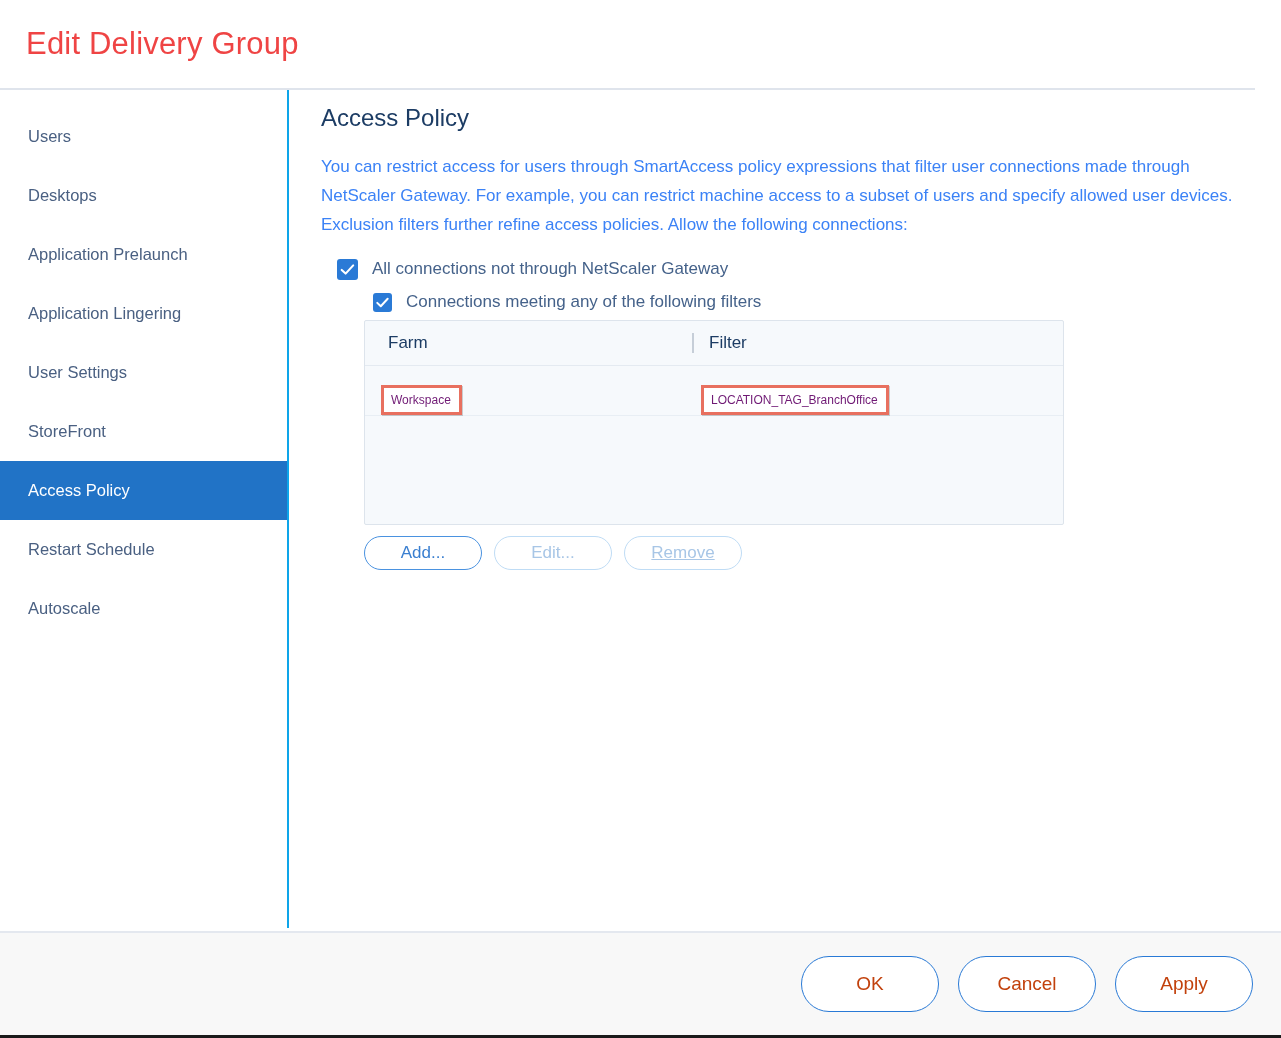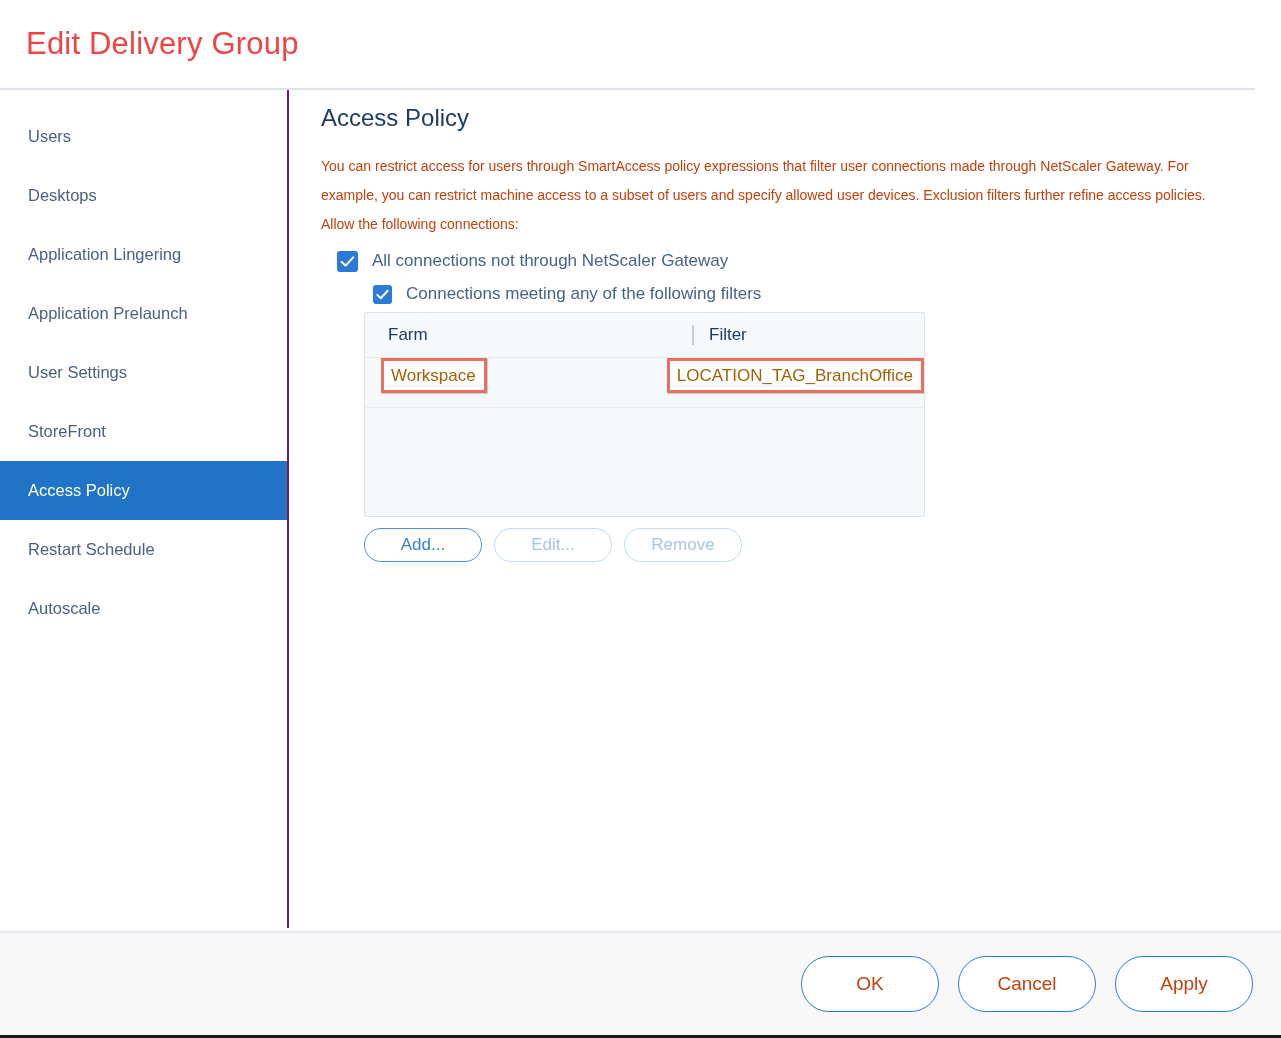--- a/index.html
+++ b/index.html
@@ -55,21 +55,21 @@
     flex: 1 1 auto;
     display: flex;
     position: relative;
     min-height: 0;
   }
 
   .sidebar {
     width: 289px;
     flex: 0 0 289px;
     padding-top: 17px;
-    border-right: 2px solid #701a75;
+    border-right: 2px solid #0ea5e9;
     background: #ffffff;
     height: 838px;
   }
   .nav-item {
     height: 59px;
     display: flex;
     align-items: center;
     padding-left: 28px;
     font-size: 16.5px;
     color: #4a6082;
@@ -88,25 +88,25 @@
     min-width: 0;
   }
   .section-heading {
     font-size: 24px;
     color: #1c3c64;
     font-weight: 400;
     margin: 0 0 19px 0;
     line-height: 1.2;
   }
   .description {
-    font-size: 14px;
+    font-size: 17px;
     line-height: 29px;
-    color: #c2410c;
+    color: #3b82f6;
     max-width: 920px;
-    margin: 0 0 12px 0;
+    margin: 0 0 20px 0;
   }
 
   
   .check-row {
     display: flex;
     align-items: center;
     gap: 14px;
     margin: 0 0 12px 0;
     cursor: pointer;
     user-select: none;
@@ -125,21 +125,21 @@
   .cbox svg { position: absolute; inset: 0; width: 100%; height: 100%; }
   .check-label {
     font-size: 17px;
     color: #45628a;
     line-height: 1.2;
   }
 
   
   .filter-table {
     margin-left: 43px;
-    width: 561px;
+    width: 700px;
     height: 205px;
     background: #f6f9fc;
     border: 1px solid #dde4ec;
     border-radius: 2px;
     overflow: hidden;
     position: relative;
   }
   .tbl-head {
     display: flex;
     align-items: center;
@@ -165,24 +165,24 @@
     width: 2px;
     background: #c6ced8;
   }
   .tbl-row {
     display: flex;
     align-items: center;
     height: 50px;
     border-bottom: 1px solid #e8eef4;
   }
   .td {
-    font-size: 17px;
-    color: #a16207;
-    display: flex;
-    align-items: flex-start;
+    font-size: 12px;
+    color: #701a75;
+    display: flex;
+    align-items: flex-end;
     height: 100%;
   }
   .td.farm { width: 327px; padding-left: 16px; }
   .td.filter { flex: 1; padding-left: 9px; }
   .hl {
     border: 3px solid #e8705f;
     background: #ffffff;
     padding: 6px 8px 6px 7px;
     line-height: 1;
     display: inline-flex;
@@ -213,21 +213,21 @@
     border: 1.5px solid #4a92e0;
     color: #3a7fd0;
   }
   .pill.disabled {
     border: 1.5px solid #bfdcf5;
     color: #a8c6e6;
     cursor: default;
   }
   .pill.add { width: 118px; }
   .pill.edit { width: 118px; }
-  .pill.remove { width: 118px; }
+  .pill.remove { width: 118px; text-decoration: underline; }
 
   
   .footer {
     flex: 0 0 104px;
     height: 104px;
     background: #f8f8f8;
     border-top: 2px solid #e4e8ef;
     display: flex;
     align-items: center;
     justify-content: flex-end;
@@ -262,24 +262,24 @@
   <div class="body-area">
 
     <div class="sidebar">
       <div class="nav-item">
         <span>Users</span>
       </div>
       <div class="nav-item">
         <span>Desktops</span>
       </div>
       <div class="nav-item">
+        <span>Application Prelaunch</span>
+      </div>
+      <div class="nav-item">
         <span>Application Lingering</span>
-      </div>
-      <div class="nav-item">
-        <span>Application Prelaunch</span>
       </div>
       <div class="nav-item">
         <span>User Settings</span>
       </div>
       <div class="nav-item">
         <span>StoreFront</span>
       </div>
       <div class="nav-item selected">
         <span>Access Policy</span>
       </div>

